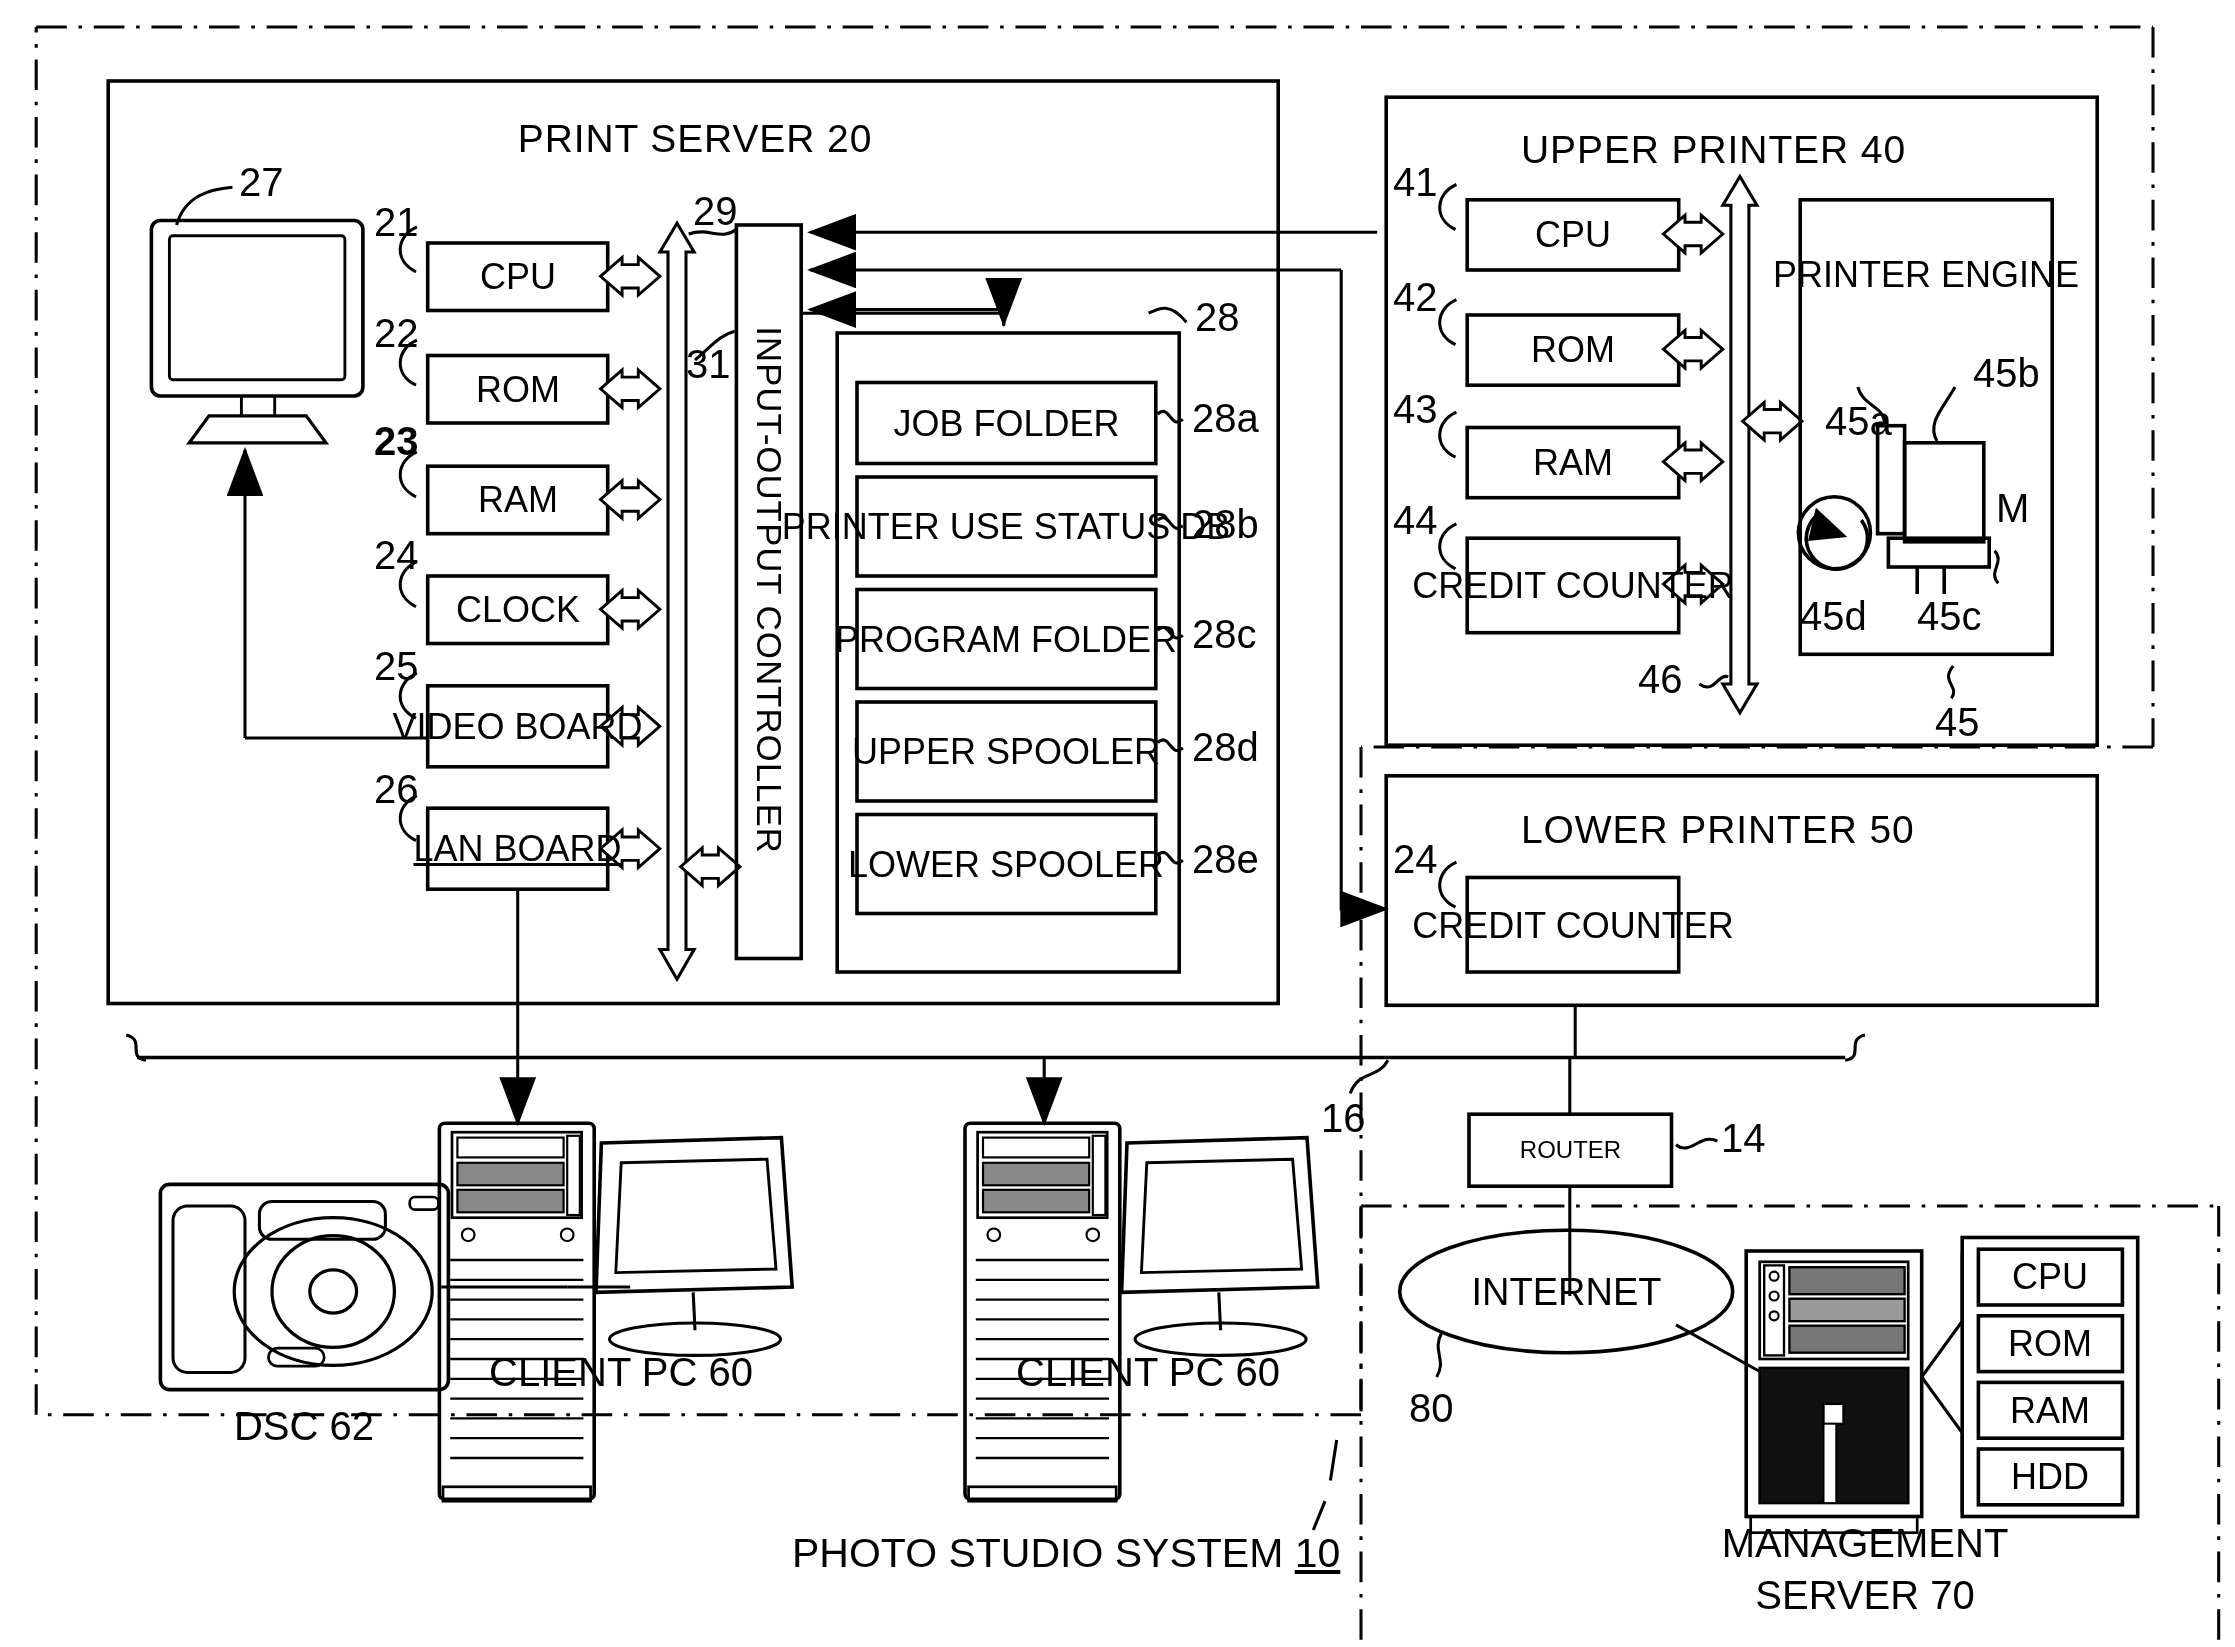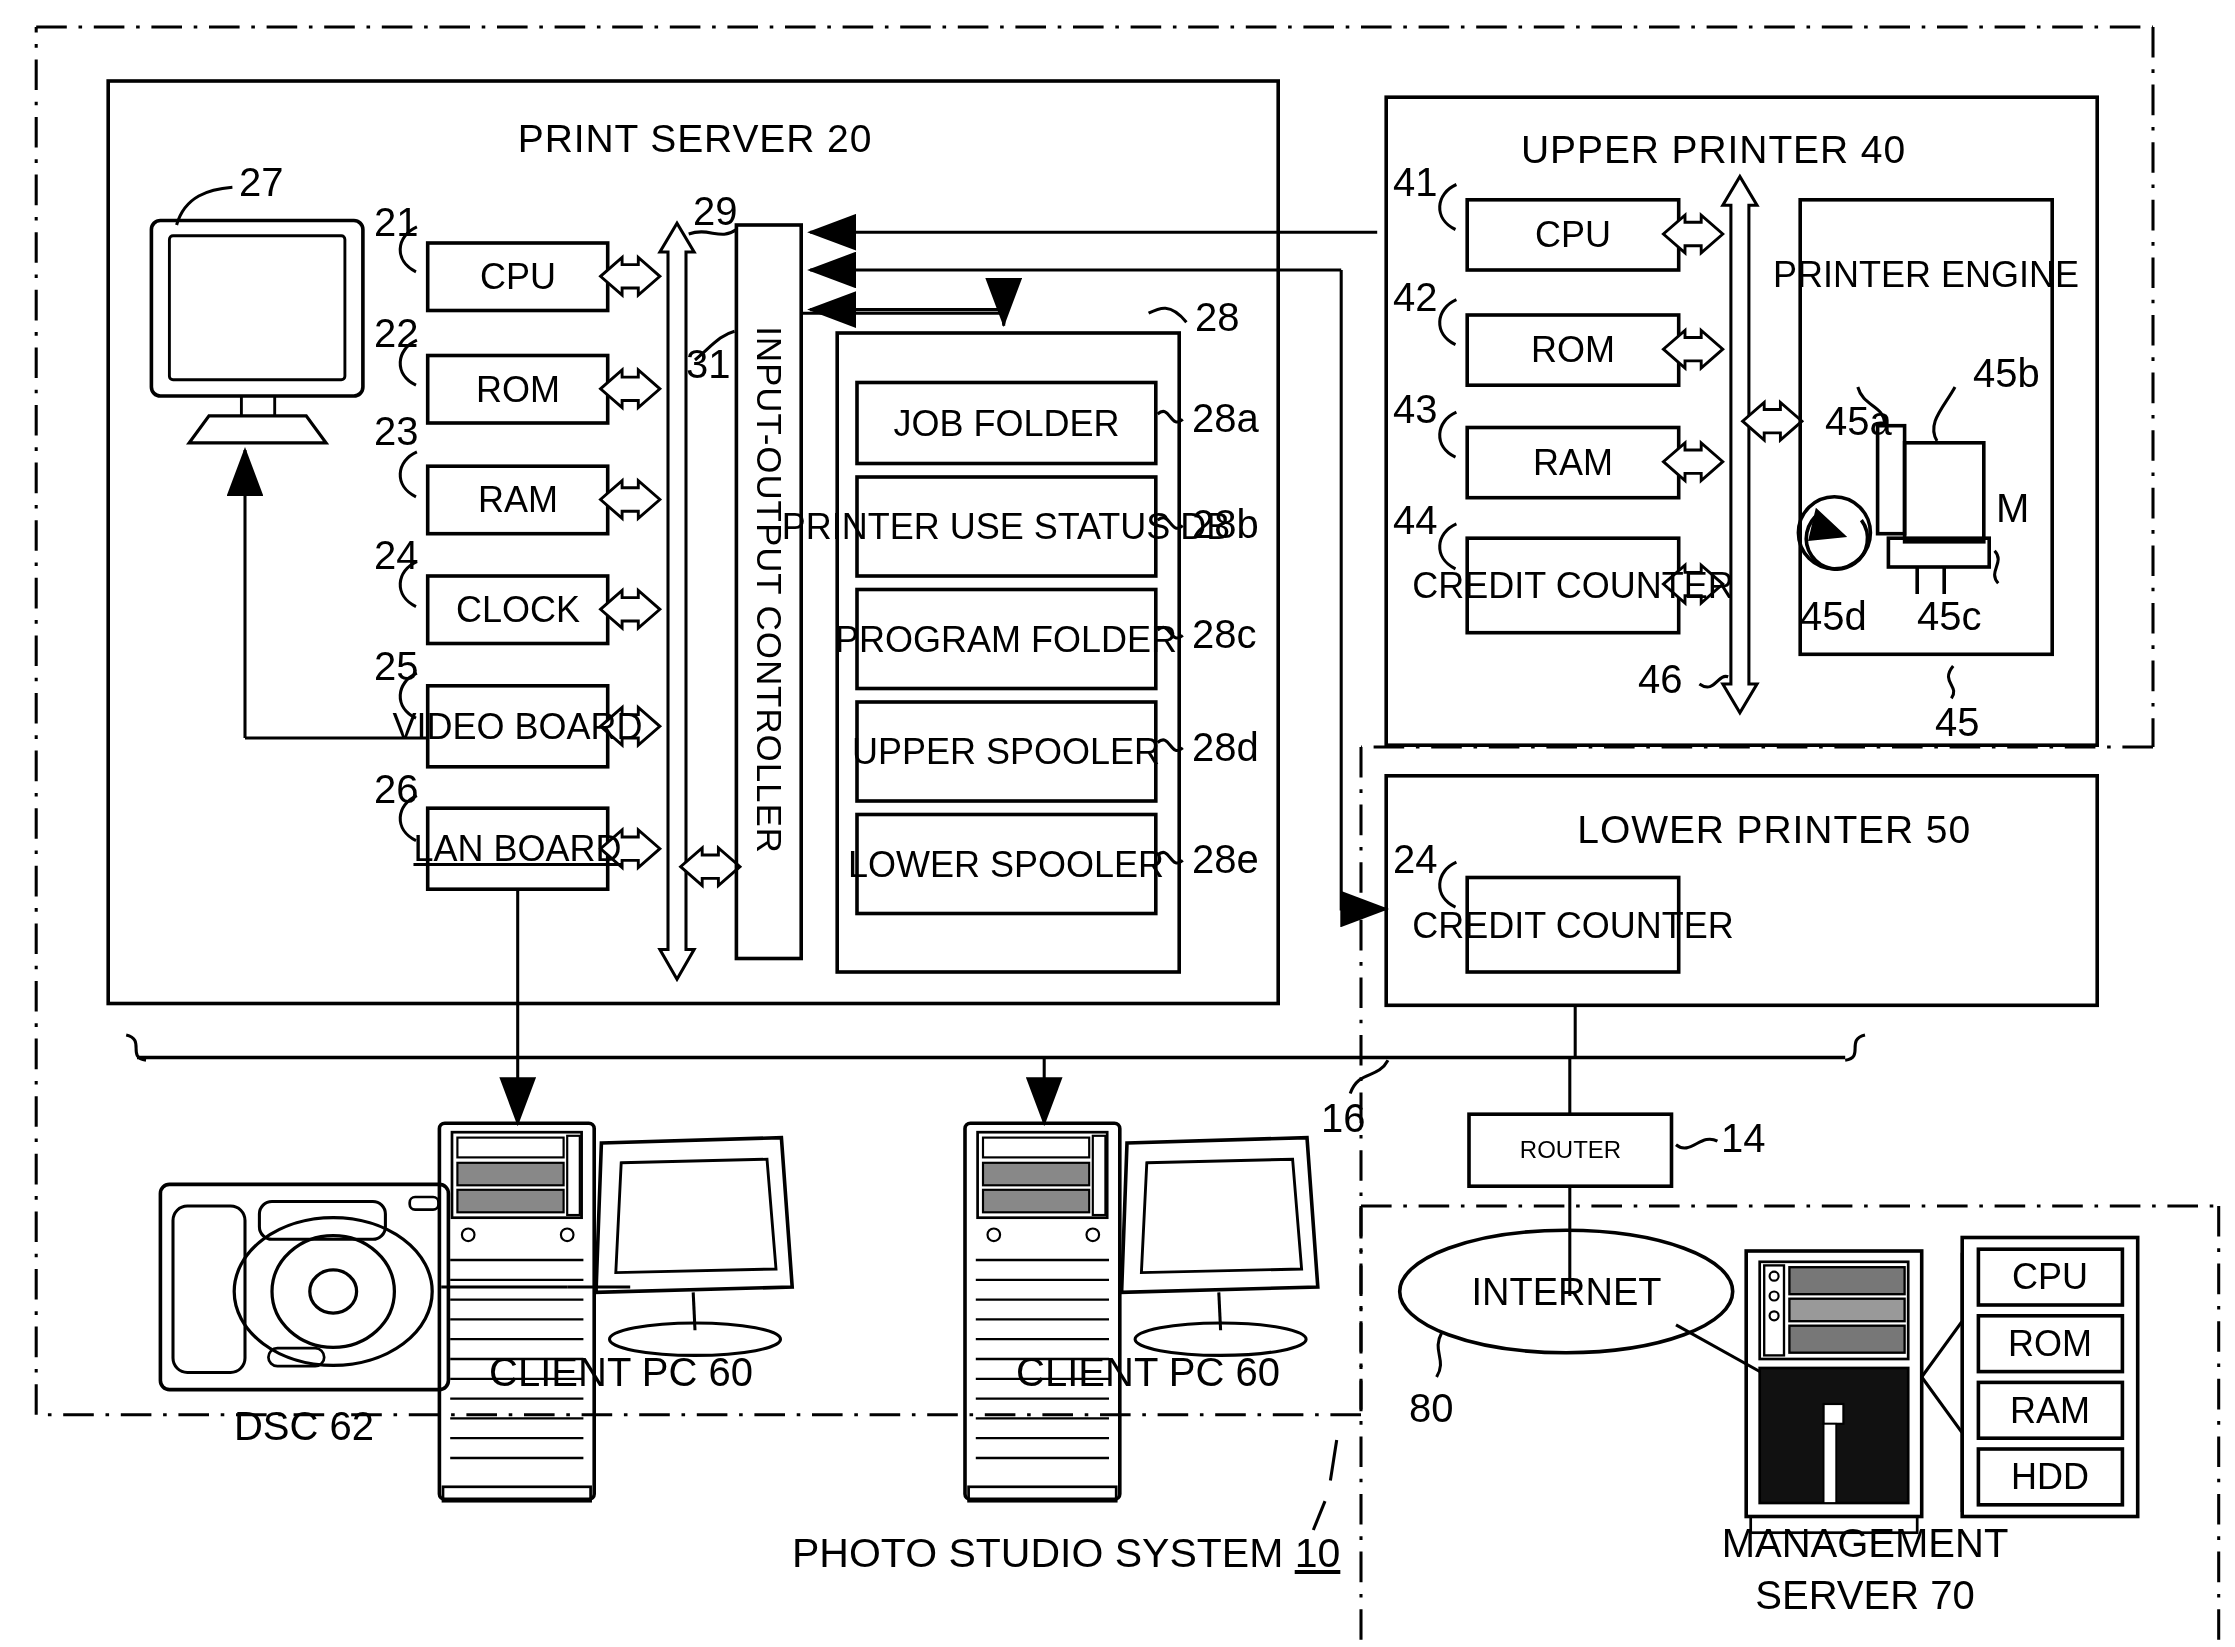--- a/index.html
+++ b/index.html
@@ -273,21 +273,21 @@
 
 <div class="lbl" style="left:515px;top:117px;width:360px;text-align:center;font-size:39px;letter-spacing:0.9px;">PRINT SERVER 20</div>
 <div class="lbl" style="left:239px;top:160px;font-size:40px;">27</div>
 
 <div class="lbl" style="left:374px;top:200px;font-size:40px;">21</div>
 <div class="lbl boxlabel" style="left:428px;top:243px;width:180px;height:68px;font-size:36px;">CPU</div>
 
 <div class="lbl" style="left:374px;top:311px;font-size:40px;">22</div>
 <div class="lbl boxlabel" style="left:428px;top:356px;width:180px;height:68px;font-size:36px;">ROM</div>
 
-<div class="lbl" style="left:374px;top:409px;font-size:40px;">23</div>
+<div class="lbl" style="left:374px;top:419px;font-size:40px;font-weight:bold;">23</div>
 <div class="lbl boxlabel" style="left:428px;top:466px;width:180px;height:68px;font-size:36px;">RAM</div>
 
 <div class="lbl" style="left:374px;top:533px;font-size:40px;">24</div>
 <div class="lbl boxlabel" style="left:428px;top:576px;width:180px;height:68px;font-size:36px;">CLOCK</div>
 
 <div class="lbl" style="left:374px;top:644px;font-size:40px;">25</div>
 <div class="lbl boxlabel" style="left:431px;top:686px;width:173px;height:81px;font-size:36px;">VIDEO BOARD</div>
 
 <div class="lbl" style="left:374px;top:767px;font-size:40px;">26</div>
 <div class="lbl boxlabel" style="left:431px;top:808px;width:173px;height:81px;font-size:36px;text-decoration:underline;">LAN BOARD</div>
@@ -331,21 +331,21 @@
 <div class="lbl" style="left:1638px;top:657px;font-size:40px;">46</div>
 
 <div class="lbl boxlabel" style="left:1807px;top:225px;width:238px;height:99px;font-size:36px;">PRINTER ENGINE</div>
 <div class="lbl" style="left:1935px;top:700px;font-size:40px;">45</div>
 <div class="lbl" style="left:1825px;top:351px;font-size:40px;margin-top:48px;">45a</div>
 <div class="lbl" style="left:1933px;top:351px;font-size:40px;margin-left:40px;">45b</div>
 <div class="lbl" style="left:1917px;top:594px;font-size:40px;">45c</div>
 <div class="lbl" style="left:1800px;top:594px;font-size:40px;">45d</div>
 <div class="lbl" style="left:1996px;top:486px;font-size:40px;">M</div>
 
-<div class="lbl" style="left:1521px;top:808px;width:450px;text-align:right;font-size:39px;letter-spacing:0.9px;">LOWER PRINTER 50</div>
+<div class="lbl" style="left:1521px;top:808px;width:450px;text-align:left;font-size:39px;letter-spacing:0.9px;">LOWER PRINTER 50</div>
 <div class="lbl" style="left:1393px;top:837px;font-size:40px;">24</div>
 <div class="lbl boxlabel" style="left:1469px;top:878px;width:208px;height:95px;font-size:36px;">CREDIT COUNTER</div>
 
 <div class="lbl" style="left:1321px;top:1096px;font-size:40px;">16</div>
 <div class="lbl boxlabel" style="left:1469px;top:1114px;width:203px;height:72px;font-size:24px;">ROUTER</div>
 <div class="lbl" style="left:1721px;top:1116px;font-size:40px;">14</div>
 <div class="lbl boxlabel" style="left:1436px;top:1265px;width:261px;height:56px;font-size:38px;">INTERNET</div>
 <div class="lbl" style="left:1409px;top:1386px;font-size:40px;">80</div>
 
 <div class="lbl" style="left:160px;top:1404px;width:288px;text-align:center;font-size:40px;">DSC 62</div>

